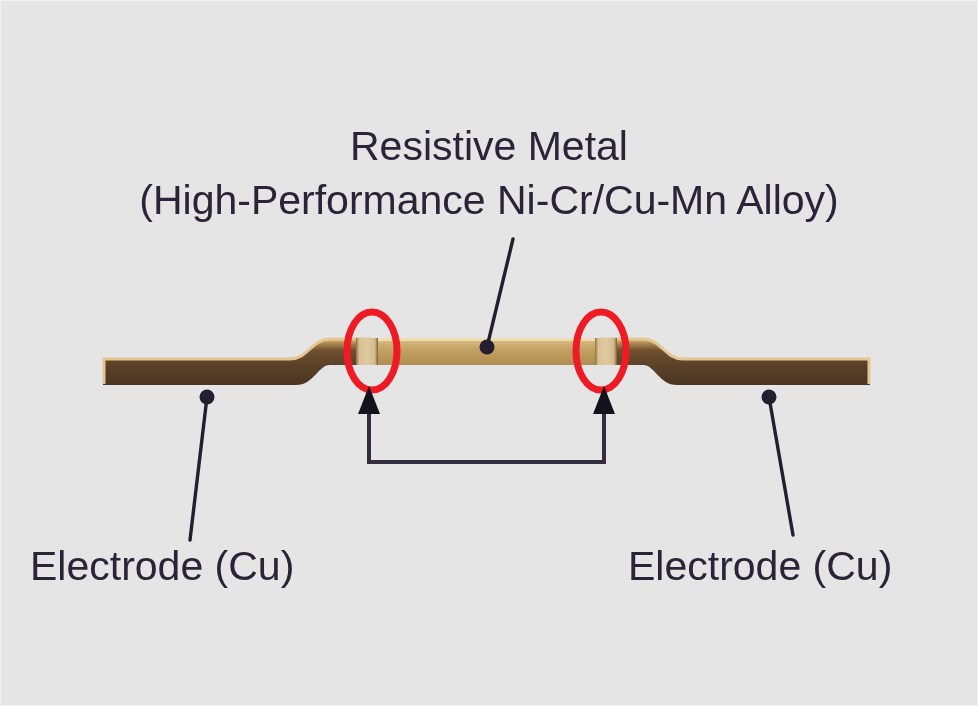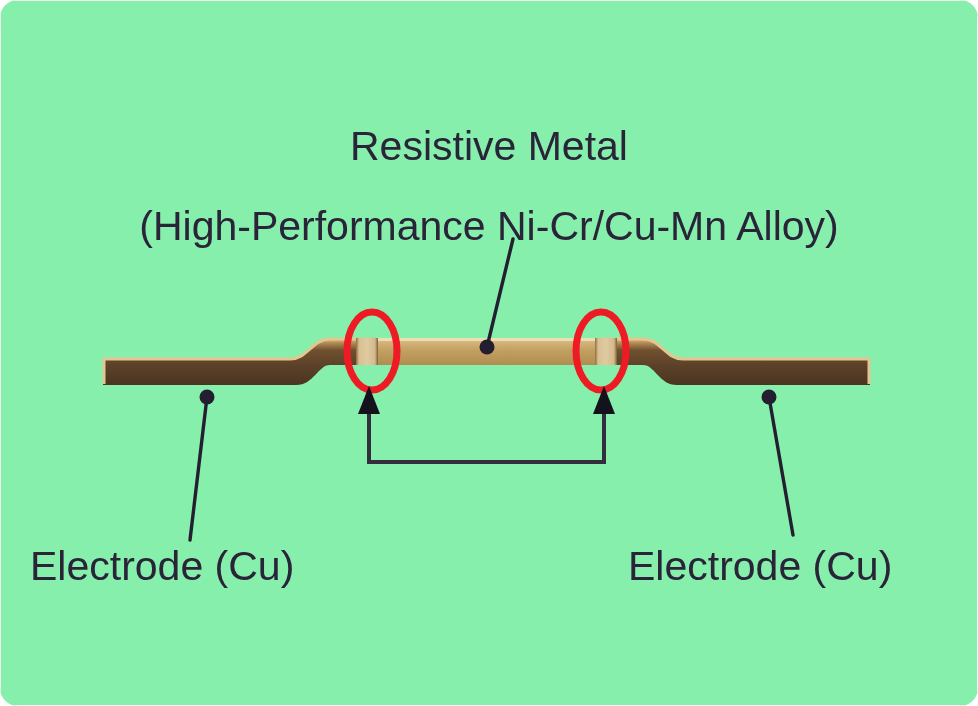--- a/index.html
+++ b/index.html
@@ -4,24 +4,23 @@
 <style>
   html, body {
     margin: 0;
     padding: 0;
     background: #ffffff;
   }
   #stage {
     position: relative;
     width: 978px;
     height: 706px;
-    background: #86efac;
+    background: #e5e5e5;
     overflow: hidden;
     font-family: "Liberation Sans", sans-serif;
-    border-radius: 18px;
   }
   #stage::after {
     content: "";
     position: absolute;
     inset: 0;
     border: 1px solid #f2f2f2;
     pointer-events: none;
   }
   #artboard {
     position: absolute;
@@ -45,21 +44,20 @@
   }
   #title-line-2 {
     position: absolute;
     left: 0;
     right: 0;
     top: 178px;
     text-align: center;
     font-size: 41px;
     color: #2a2438;
     white-space: nowrap;
-    margin-top: 26px;
   }
   #weld-label {
     position: absolute;
     left: 0;
     right: 0;
     top: 476px;
     text-align: center;
     font-size: 40px;
     font-weight: bold;
     color: #e8192c;

